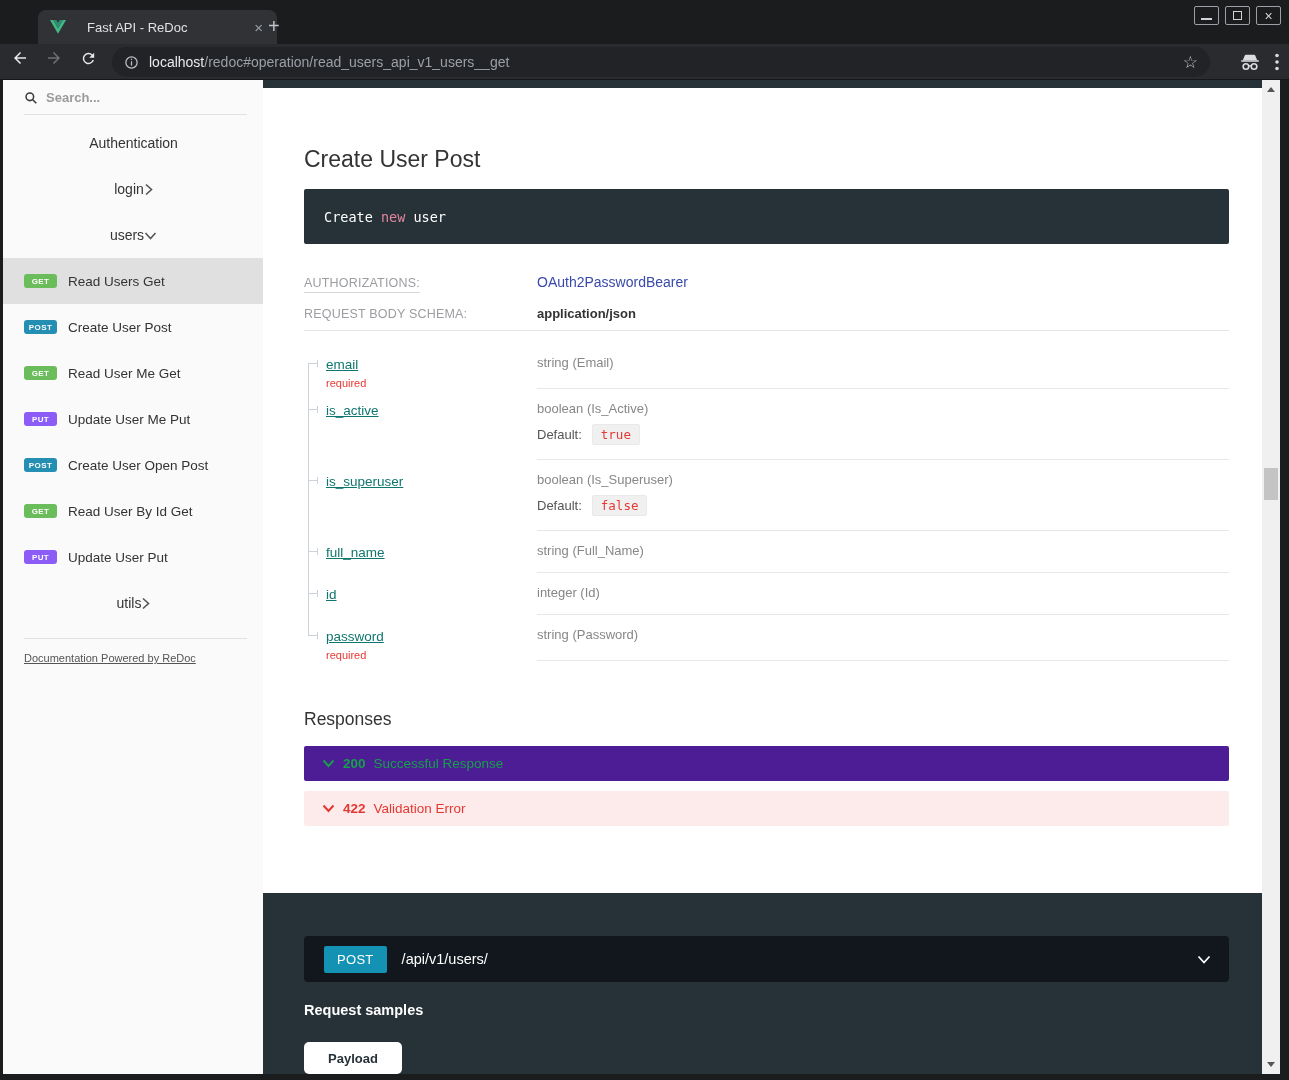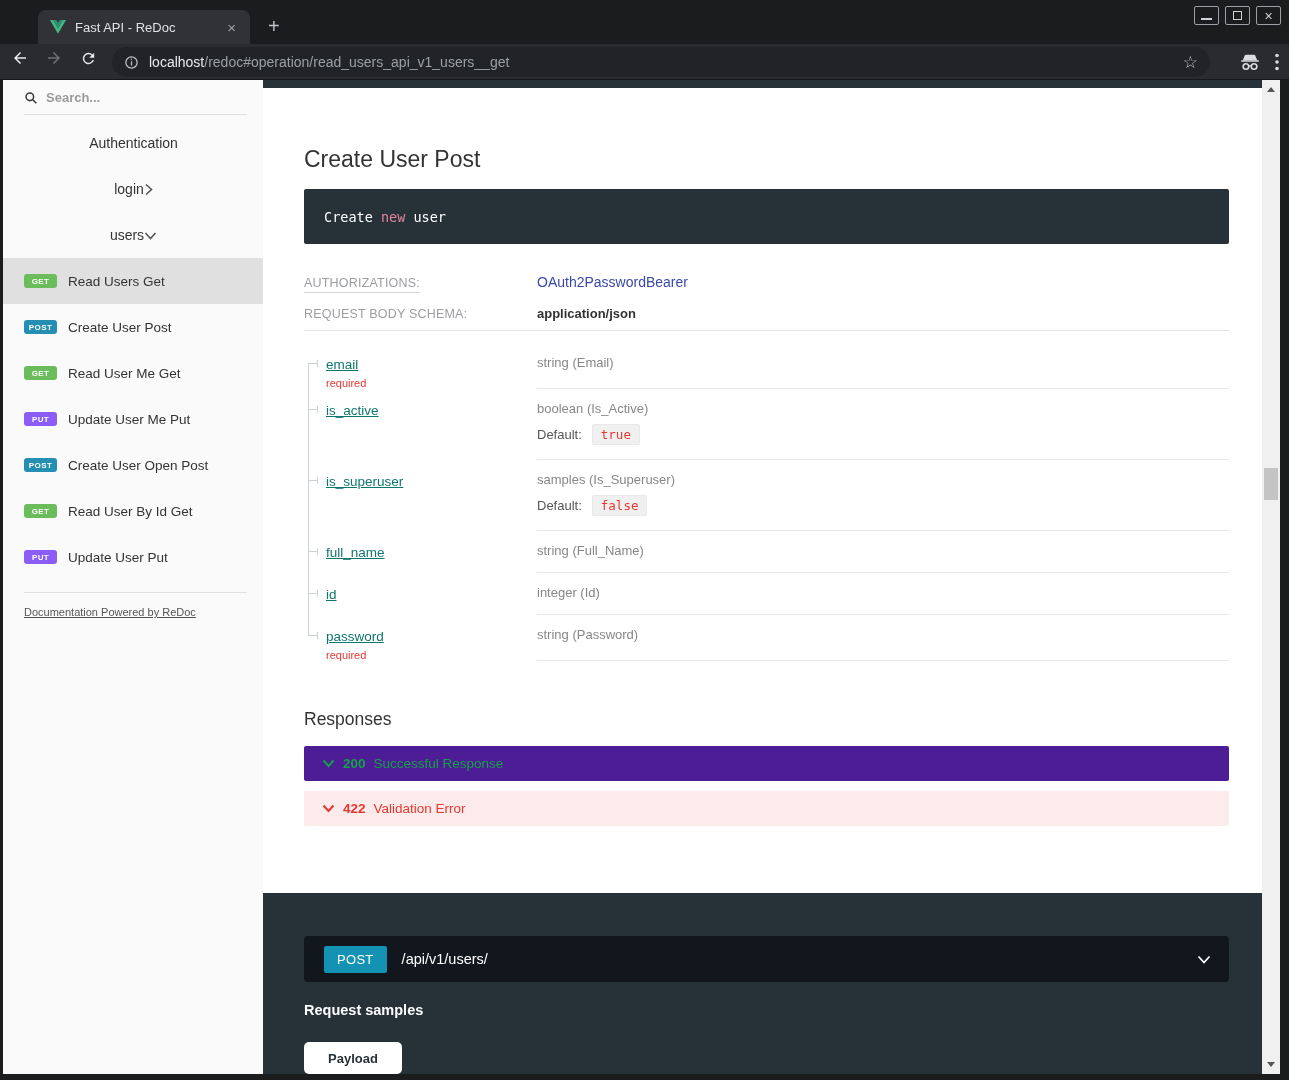--- a/index.html
+++ b/index.html
@@ -2,22 +2,22 @@
 <html><head>
 <meta charset="utf-8">
 <style>
   * { margin:0; padding:0; box-sizing:border-box; }
   html,body { width:1289px; height:1080px; }
   body { font-family:"Liberation Sans", sans-serif; background:#1b1c1e; overflow:hidden; }
   .window { position:relative; width:1289px; height:1080px; background:#1b1c1e; }
 
   
   .titlebar { position:absolute; left:0; top:0; width:1289px; height:44px; background:#1b1c1e; }
-  .tab { position:absolute; left:38px; top:10px; width:212px; height:34px; background:#313235;
-         border-radius:8px 8px 0 0; display:flex; align-items:center; padding:0 10px 0 12px; }
+  .tab { position:absolute; left:38px; top:10px; width:239px; height:34px; background:#313235;
+         border-radius:8px 8px 0 0; display:flex; align-items:center; padding:0 10px 0 12px;gap:12px; }
   .tab-title { flex:1; color:#dfe1e5; font-size:13px; margin-left:9px; white-space:nowrap; overflow:hidden; }
   .tab-close { color:#9aa0a6; font-size:15px; line-height:1; cursor:default; padding:2px 4px; }
   .newtab { position:absolute; left:262px; top:13px; color:#bdc1c6; font-size:20px; font-weight:400; padding:2px 6px; }
   .winbtns { position:absolute; right:8px; top:6px; display:flex; gap:6px; }
   .winbtn { width:25px; height:19px; border:1px solid #9aa0a6; border-radius:2px; position:relative; }
   .winbtn .bar { position:absolute; left:6px; right:6px; bottom:4px; border-top:2px solid #cfd2d6; }
   .winbtn .box { position:absolute; left:7px; top:4px; width:9px; height:9px; border:1.5px solid #cfd2d6; }
   .winbtn .x { position:absolute; left:0; top:0; width:100%; height:100%; color:#cfd2d6; font-size:14px;
                display:flex; align-items:center; justify-content:center; line-height:1; }
 
@@ -239,20 +239,26 @@
       </div>
       <div class="op-row">
         <span class="badge get">GET</span>
         <span>Read User By Id Get</span>
       </div>
       <div class="op-row">
         <span class="badge put">PUT</span>
         <span>Update User Put</span>
       </div>
 
+      <div class="nav-row">
+        <span>utils</span>
+        <svg width="9" height="13" viewBox="0 0 9 13">
+            <polyline points="2,1.5 7.5,6.5 2,11.5" fill="none" stroke="#555" stroke-width="1.6"></polyline>
+          </svg>
+      </div>
 
       <div class="side-divider"></div>
       <div class="side-footer">Documentation Powered by ReDoc</div>
     </div>
 
     <div class="main">
       <div class="top-strip"></div>
 
       <div class="content">
         <h1 class="page-title">Create User Post</h1>
@@ -305,21 +311,21 @@
           </div>
 
           <div class="frow">
             <div class="fname">
               <div class="connector">
                   <i class="tickend"></i>
                 </div>
               <div class="fmeta"><span class="pname">is_superuser</span></div>
             </div>
             <div class="fval">
-              <div class="ftype">samples (Is_Superuser)</div>
+              <div class="ftype">boolean (Is_Superuser)</div>
               <div class="fdefault">
                   <span>Default:</span>
                   <code class="dchip">false</code>
                 </div>
             </div>
           </div>
 
           <div class="frow">
             <div class="fname">
               <div class="connector">

